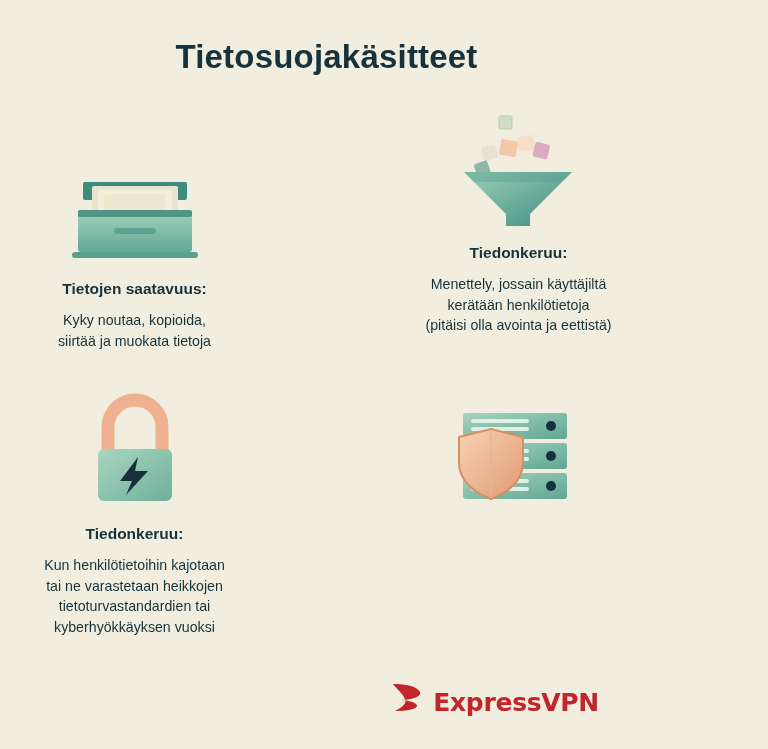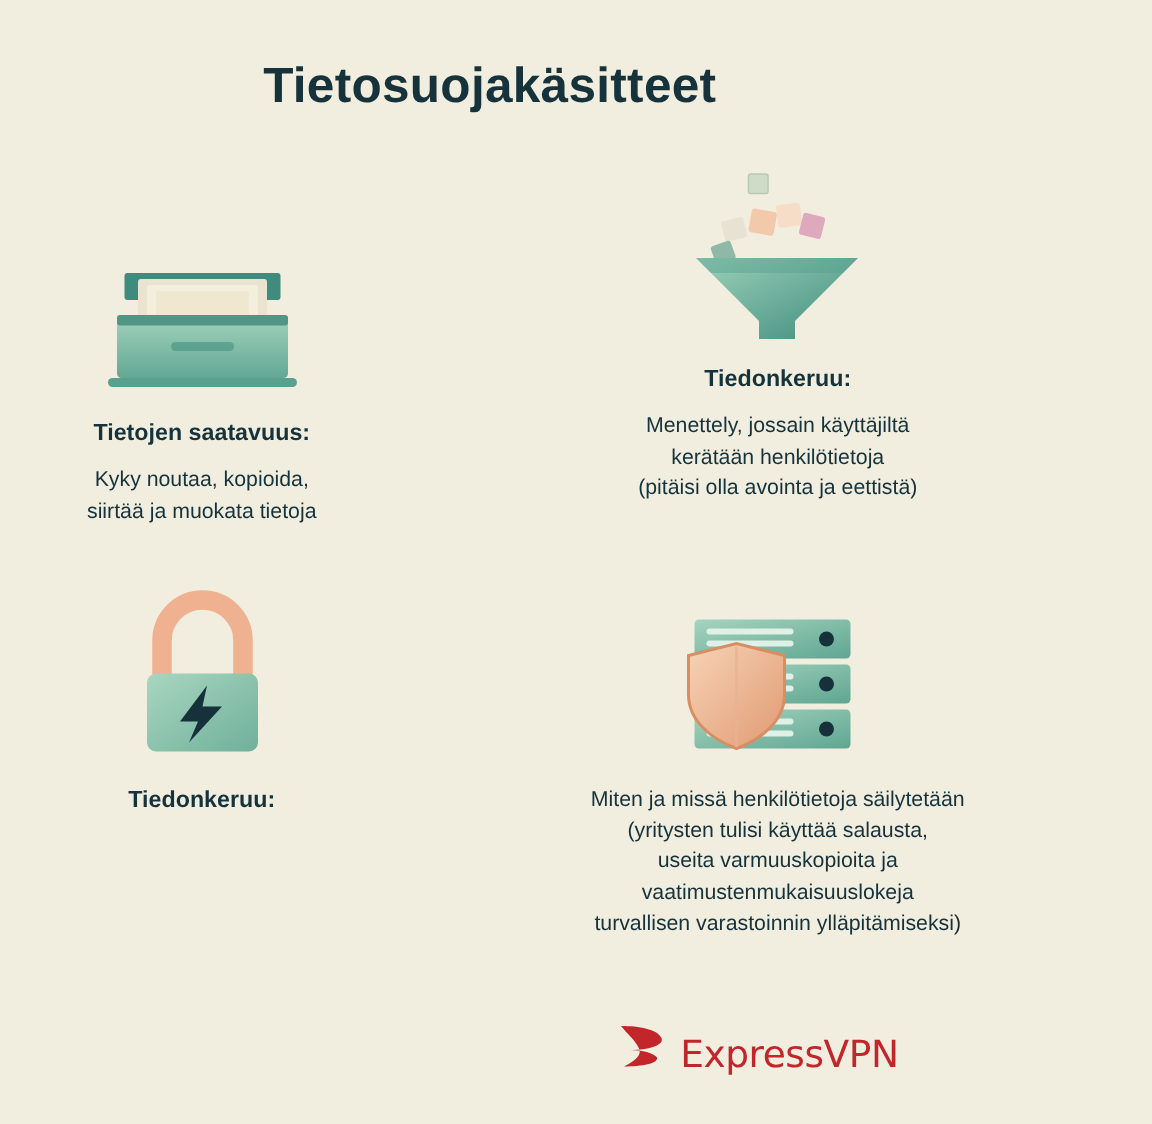--- a/index.html
+++ b/index.html
@@ -73,21 +73,21 @@
   .footer {
     position: absolute;
     right: 54px;
     bottom: 32px;
     display: flex;
     align-items: center;
     gap: 8px;
   }
   .brand-text {
     font-size: 25px;
-    font-weight: normal;
+    font-weight: bold;
     color: #c2252a;
     letter-spacing: -0.3px;
     font-family: "DejaVu Sans", sans-serif;
     margin-top: 11px;
   }
 </style>
 </head>
 <body>
 
 <div class="infographic">
@@ -161,20 +161,24 @@
           </defs>
 
           <path d="M48 62 L48 36 A27 27 0 0 1 102 36 L102 62" fill="none" stroke="#f0b190" stroke-width="13" stroke-linecap="round"></path>
 
           <rect x="38" y="58" width="74" height="52" rx="6" fill="url(#lg1)"></rect>
 
           <path d="M78 66 L60 90 L72 90 L66 104 L88 80 L75 80 Z" fill="#17313a"></path>
         </svg>
       </div>
       <div class="card-heading">Tiedonkeruu:</div>
+      <div class="card-body">Kun henkilötietoihin kajotaan
+tai ne varastetaan heikkojen
+tietoturvastandardien tai
+kyberhyökkäyksen vuoksi</div>
     </div>
 
     <div class="cell r2c2">
       <div class="icon-wrap">
         <svg width="160" height="110" viewBox="0 0 160 110">
           <defs>
             <linearGradient id="sg1" x1="0" y1="0" x2="1" y2="1">
               <stop offset="0%" stop-color="#a6d4bf"></stop>
               <stop offset="100%" stop-color="#5fa692"></stop>
             </linearGradient>
@@ -207,25 +211,20 @@
               <rect x="32" y="86" width="58" height="4" rx="2"></rect>
             </g>
             <circle cx="112" cy="85" r="5" fill="#17313a"></circle>
           </g>
 
           <path d="M22 38 L56 30 L56 30 L56 30 Z" fill="none"></path>
           <path d="M20 36 L52 28 L84 36 L84 62 C84 80 68 92 52 98 C36 92 20 80 20 62 Z" fill="url(#shg)" stroke="#d88e63" stroke-width="2"></path>
           <path d="M52 30 L52 97" stroke="#e8b394" stroke-width="2" opacity="0.75"></path>
         </svg>
       </div>
-      <div class="card-body">Miten ja missä henkilötietoja säilytetään
-(yritysten tulisi käyttää salausta,
-useita varmuuskopioita ja
-vaatimustenmukaisuuslokeja
-turvallisen varastoinnin ylläpitämiseksi)</div>
     </div>
 
   </div>
 
   <div class="footer">
     <svg width="38" height="34" viewBox="0 0 38 34">
       <path d="M6 4 C18 4 30 6 33 12 C35 17 24 20 12 20 C20 20 28 22 30 25 C31 29 20 31 8 31 C16 27 20 23 18 19 C16 14 10 9 6 4 Z" fill="#c2252a"></path>
     </svg>
     <span class="brand-text">ExpressVPN</span>
   </div>

